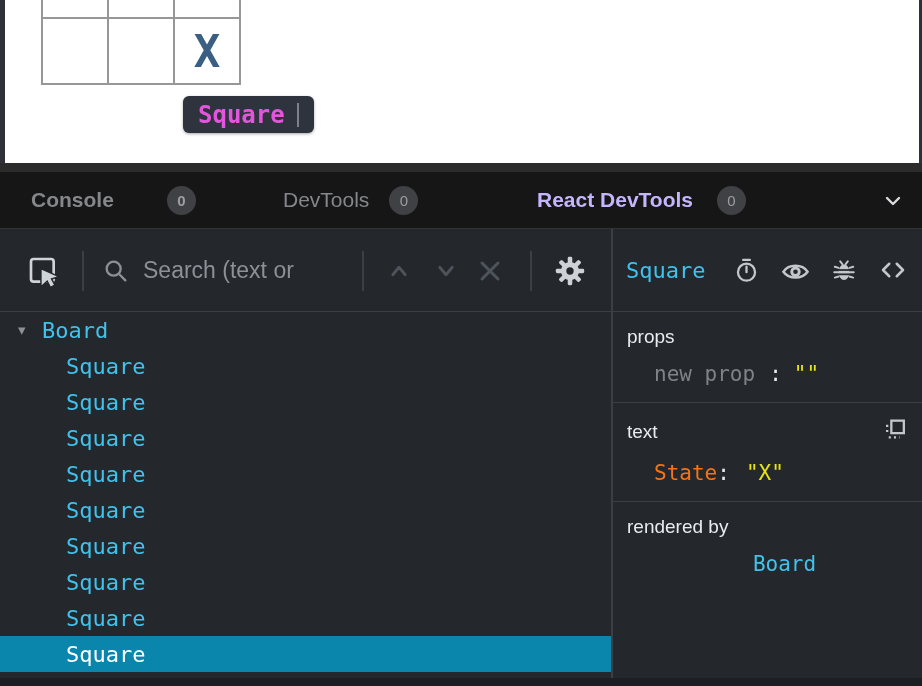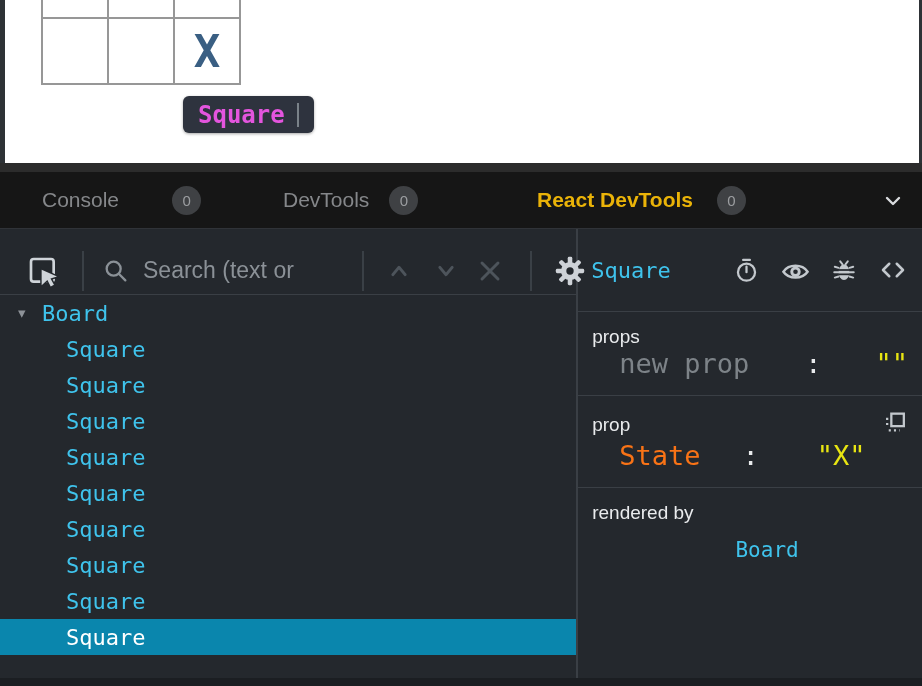--- a/index.html
+++ b/index.html
@@ -24,36 +24,36 @@
                   box-shadow:0 1px 3px rgba(0,0,0,.35); white-space:nowrap; }
   .tt-name { color:#e455de; }
   .tt-div  { width:2px; height:24px; background:#7a8289; }
   .tt-size { color:#d9dde3; }
 
   
   .dock-strip { width:922px; height:9px; background:#2c2c2c; }
   .tab-bar { position:relative; width:922px; height:56px; background:#161616; }
   .tab { position:absolute; top:0; height:56px; display:flex; align-items:center; gap:24px; cursor:pointer; }
   .tab-label { font-size:21px; color:#85878a; }
-  .tab.active .tab-label { color:#eab308; font-weight:bold; }
+  .tab.active .tab-label { color:#c4b5fd; font-weight:bold; }
   .badge { width:29px; height:29px; border-radius:50%; background:#3f4144; color:#9c9ea1;
            font-size:15px; display:flex; align-items:center; justify-content:center; }
-  .tab-console  { left:42px; }
+  .tab-console  { left:31px;font-weight:bold; }
   .tab-console  .badge { margin-left:29px; }
   .tab-problems { left:283px; }
   .tab-problems .badge { margin-left:-4px; }
   .tab-react    { left:537px; }
   .drawer-chevron { position:absolute; left:880px; top:16px; }
 
   
   .panel { display:flex; width:922px; height:450px; background:#24282d; border-top:1px solid #303338; }
   .left-pane  { width:613px; border-right:2px solid #3a3f45; display:flex; flex-direction:column; }
   .right-pane { flex:1; display:flex; flex-direction:column; }
 
-  .lp-toolbar { position:relative; height:66px; border-bottom:1px solid #3a3f45; flex:none; }
+  .lp-toolbar { position:relative; height:83px; border-bottom:1px solid #3a3f45; flex:none; }
   .tb-item { position:absolute; top:0; height:83px; display:flex; align-items:center; }
   .tb-divider { position:absolute; top:22px; width:2px; height:40px; background:#3a4046; }
   .search-input { background:transparent; border:none; outline:none; width:205px;
                   font-size:23px; color:#c9ced3; font-family:"Liberation Sans", sans-serif; }
   .search-input::placeholder { color:#8b9197; opacity:1; }
 
   .tree { flex:1; font-family:"DejaVu Sans Mono", monospace; font-size:22px; color:#3fc3ec; overflow:hidden; }
   .tree-row { height:36px; display:flex; align-items:center; cursor:pointer; }
   .tree-row.root { padding-left:18px; }
   .tree-row.child { padding-left:66px; }
@@ -63,22 +63,22 @@
 
   .rp-toolbar { height:83px; border-bottom:1px solid #3a3f45; display:flex; align-items:center;
                 padding:0 14px 0 13px; flex:none; }
   .rp-title { font-size:22px; color:#3fc3ec; }
   .rp-icons { margin-left:auto; display:flex; align-items:center; gap:21px; }
   .icon-btn { display:flex; align-items:center; cursor:pointer; }
 
   .section { padding:14px 14px 16px 14px; border-bottom:1px solid #3a3f45;text-align:center; }
   .section.last { border-bottom:none; }
   .section-header { font-size:19px; color:#e9ebed; display:flex; align-items:center; }
-  .kv-row { padding-left:27px; font-family:"DejaVu Sans Mono", monospace;
-            font-size:27px; display:flex; align-items:baseline; white-space:nowrap;gap:42px; }
+  .kv-row { margin-top:14px; padding-left:27px; font-family:"DejaVu Sans Mono", monospace;
+            font-size:21px; display:flex; align-items:baseline; white-space:nowrap; }
   .k-dim    { color:#7d8388; }
   .k-purple { color:#f97316; }
   .colon    { color:#e8eaec; }
   .props-colon { margin:0 12px 0 14px; }
   .hooks-gap   { margin-right:16px; }
   .v-string { color:#e8e512; }
   .link-cyan { color:#3fc3ec; cursor:pointer; }
   .rendered-item { margin-top:14px; padding-left:34px; font-family:"DejaVu Sans Mono", monospace; font-size:21px; }
   .hooks-icon-wrap { margin-left:auto; }
 
@@ -270,21 +270,21 @@
       <div class="section-header">props</div>
       <div class="kv-row">
         <span class="k-dim">new prop</span>
         <span class="colon props-colon">:</span>
         <span class="v-string">""</span>
       </div>
     </div>
 
     <div class="section">
       <div class="section-header">
-        <span>prop</span>
+        <span>text</span>
         <span class="hooks-icon-wrap">
           <svg width="25" height="25" viewBox="0 0 24 24">
             <rect x="8" y="3.5" width="12" height="12" fill="none" stroke="#c3c8cd" stroke-width="2.2"></rect>
             <line x1="4" y1="7.5" x2="4" y2="15" stroke="#c3c8cd" stroke-width="2.2" stroke-dasharray="2 3"></line>
             <line x1="5.5" y1="19.5" x2="16" y2="19.5" stroke="#c3c8cd" stroke-width="2.2" stroke-dasharray="2 3"></line>
           </svg>
         </span>
       </div>
       <div class="kv-row">
         <span class="k-purple">State</span>

